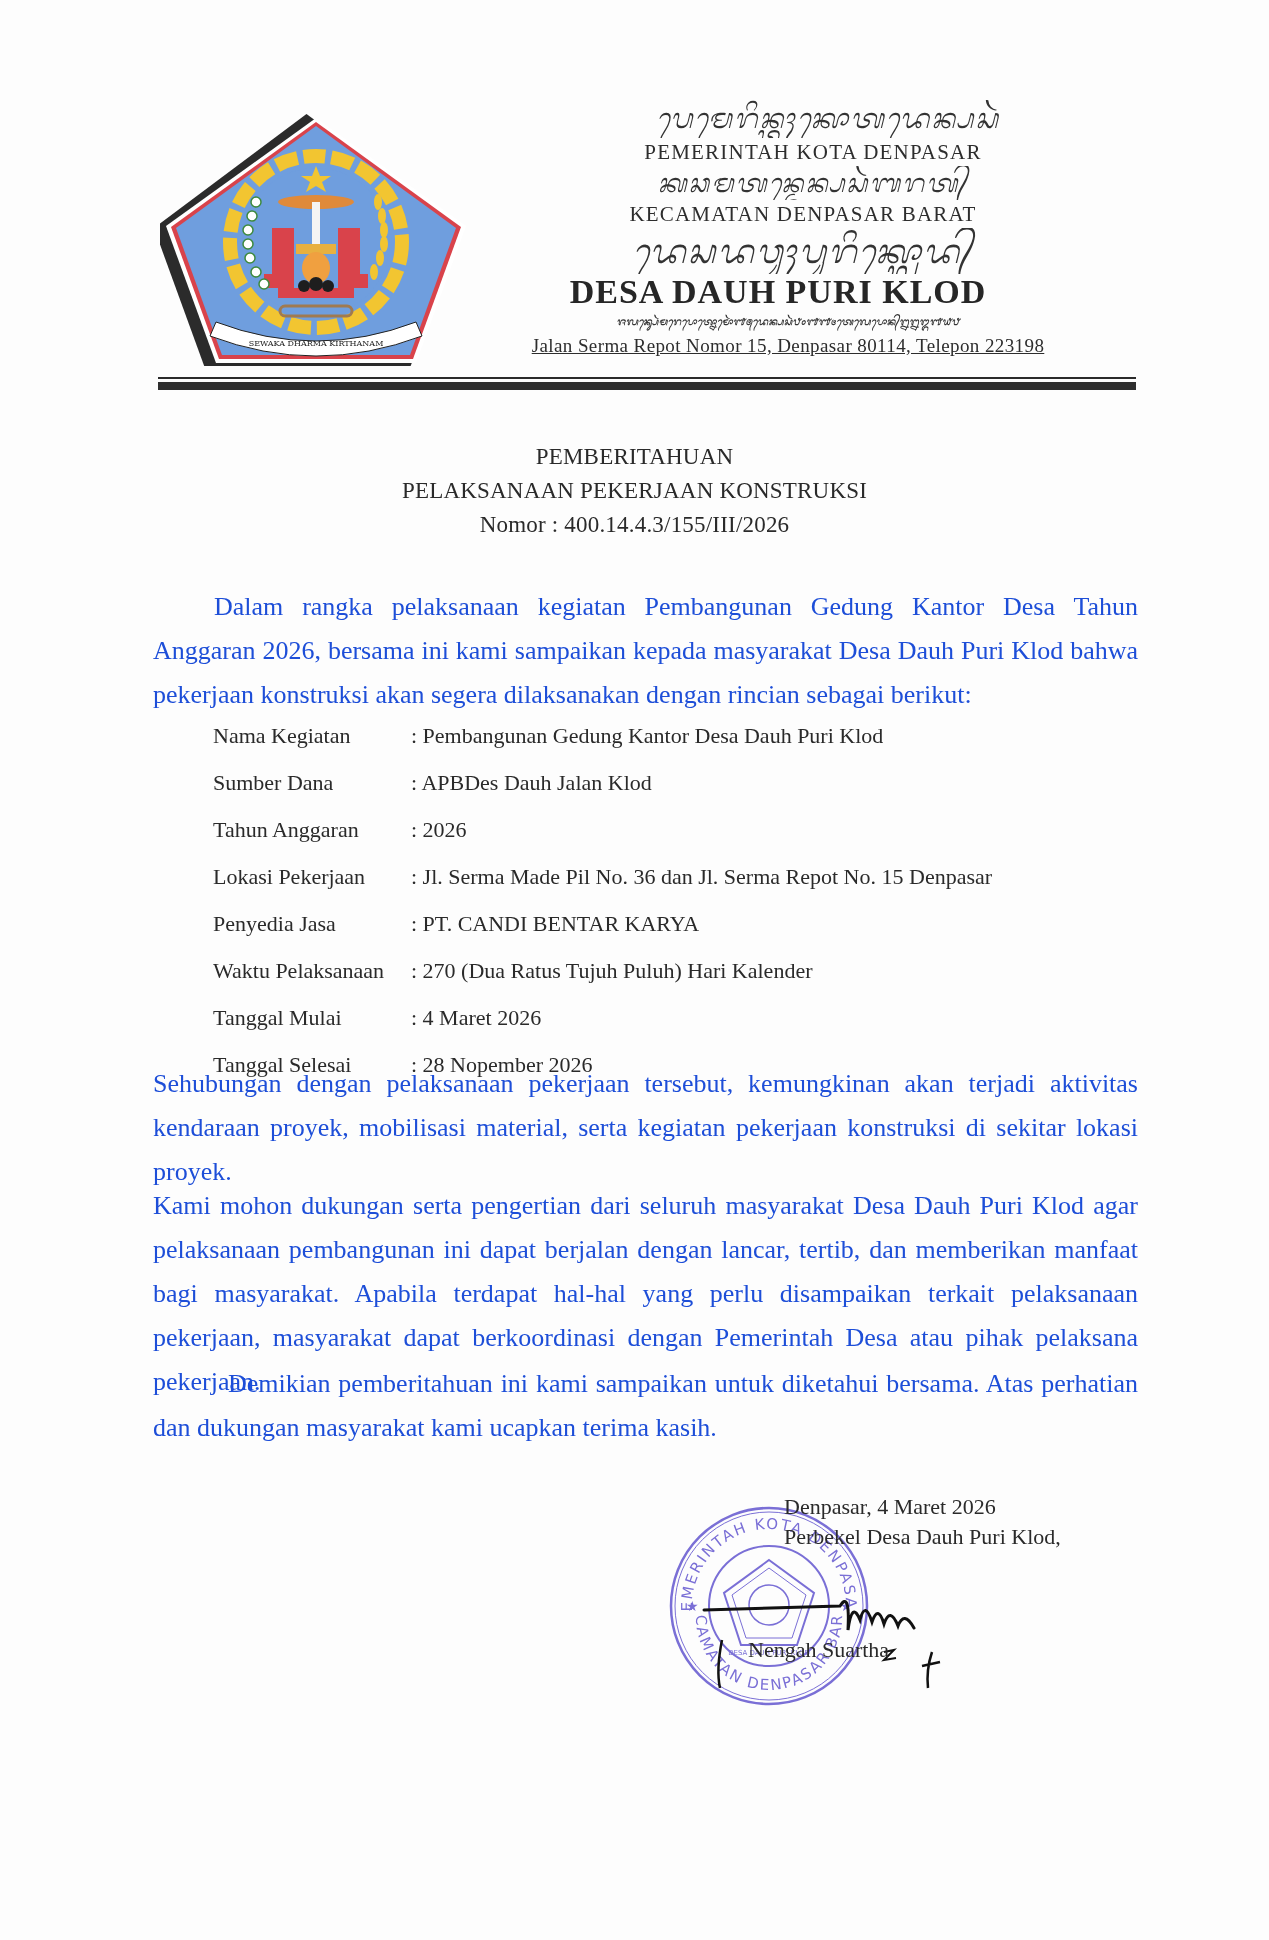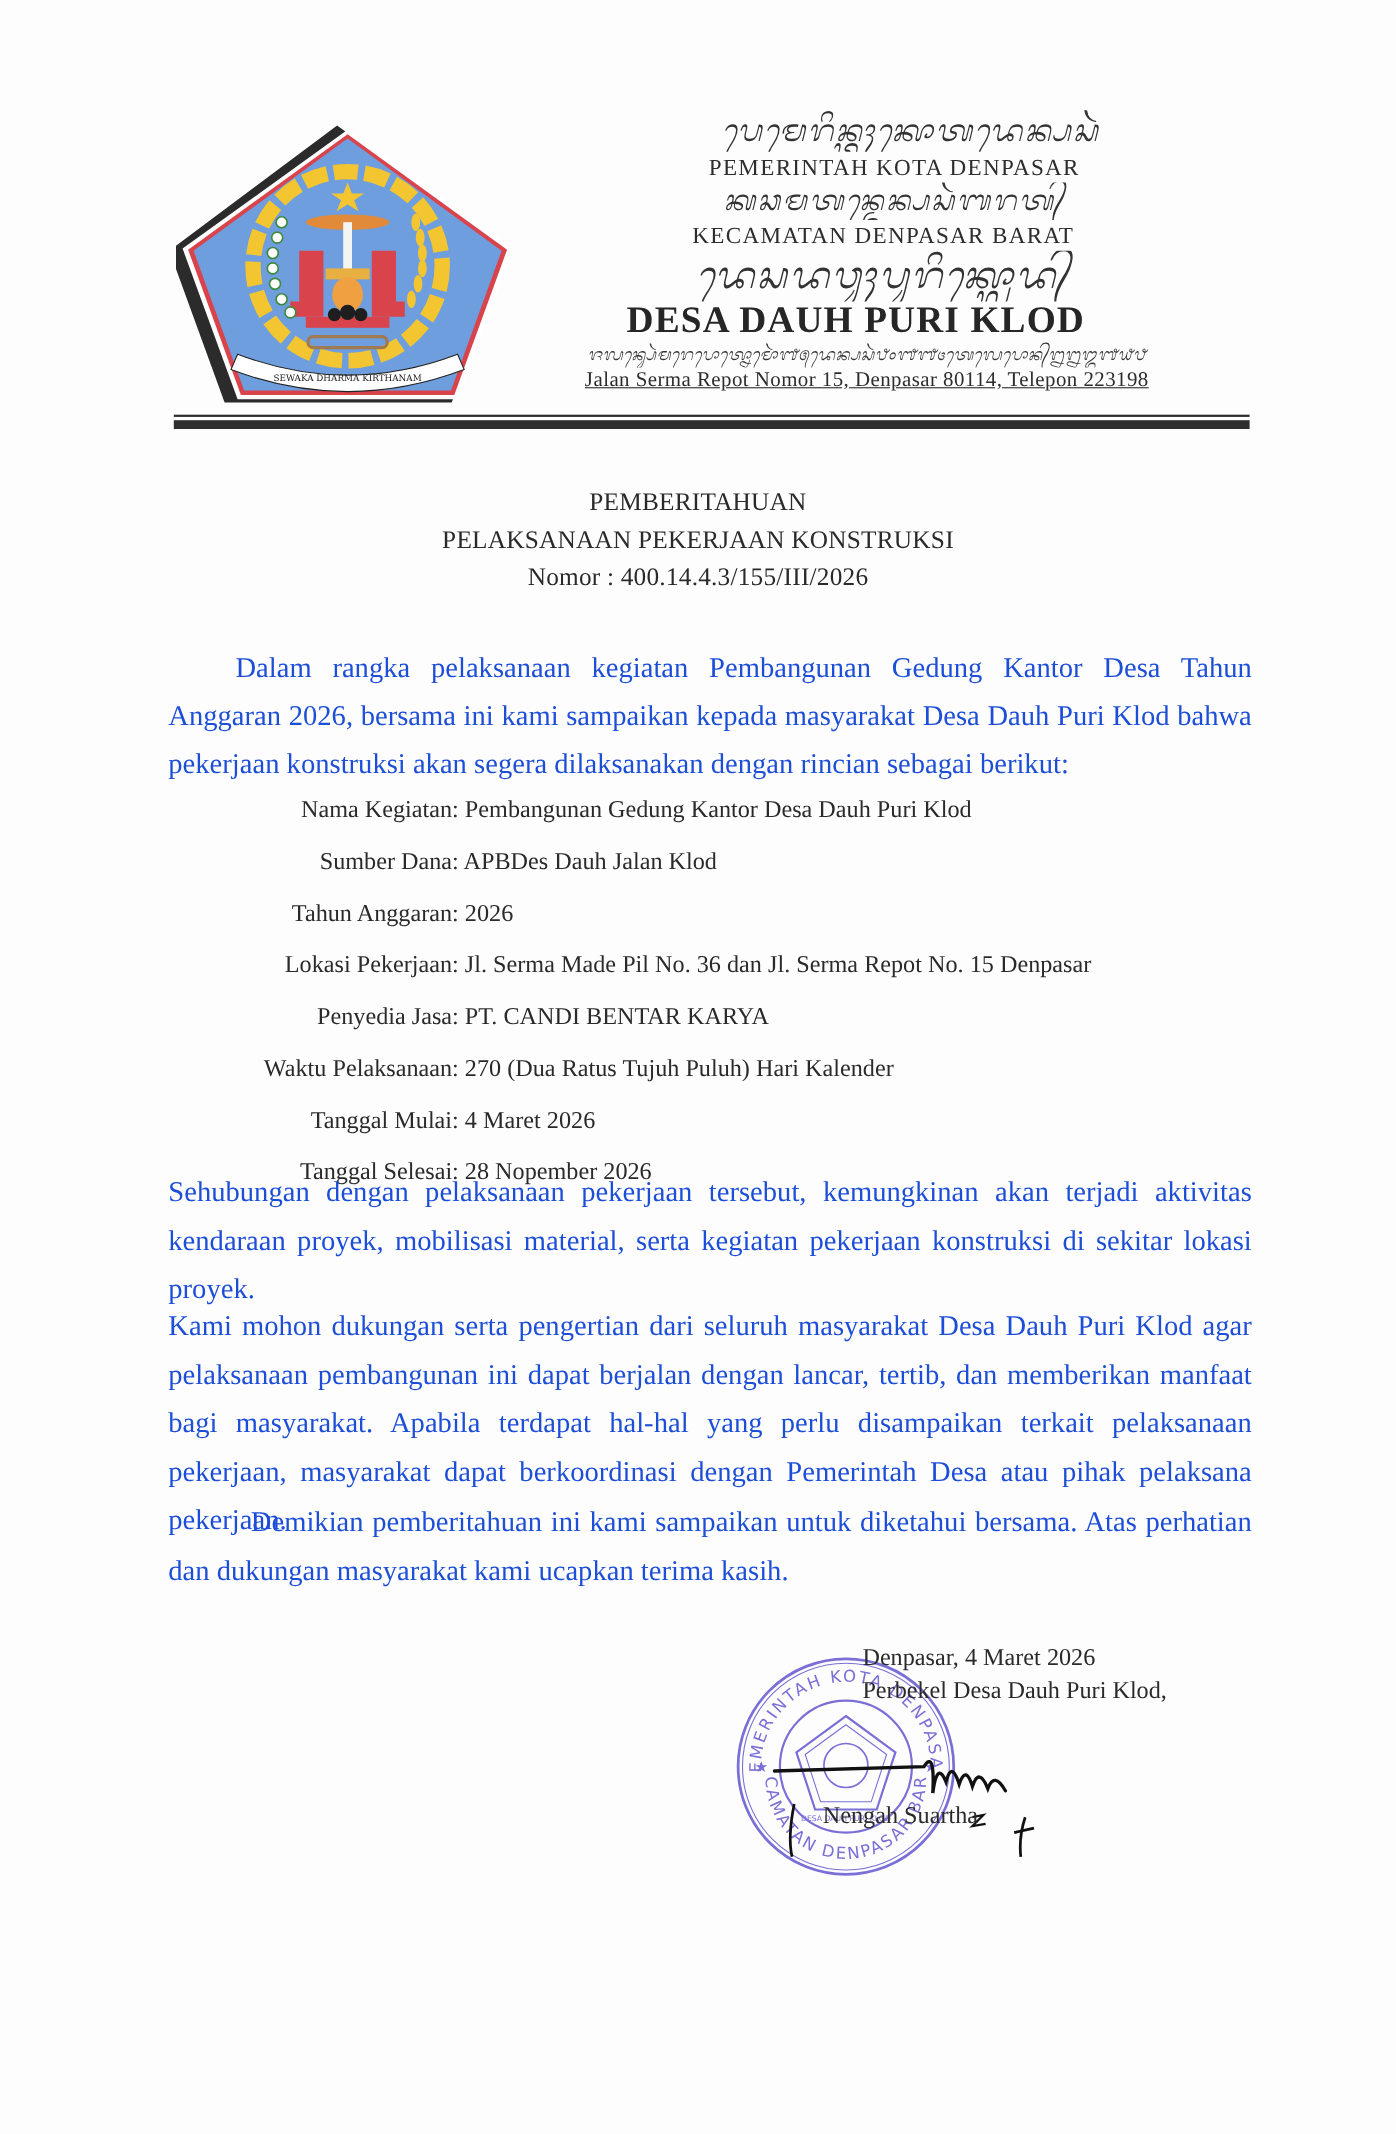--- a/index.html
+++ b/index.html
@@ -8,21 +8,21 @@
     .page { position: absolute; left: 0; top: 0; width: 1269px; height: 1940px; background: #fdfdfd; }
 
     
     .logo { position: absolute; left: 160px; top: 110px; width: 312px; height: 260px; }
     .kop { position: absolute; left: 408px; top: 100px; width: 780px; text-align: center; }
     .aksara { font-family: "DejaVu Serif", serif; font-style: italic; color: #333;
               letter-spacing: 2px; white-space: nowrap; overflow: hidden; }
     .aksara.a1 { font-size: 28px; height: 38px; line-height: 38px; margin-left: 60px; }
     .aksara.a2 { font-size: 26px; height: 34px; line-height: 34px; margin-left: 30px; }
     .aksara.a3 { font-size: 34px; height: 46px; line-height: 46px; margin-left: 10px; }
-    .aksara.a4 { font-size: 15px; height: 24px; line-height: 24px; margin-left: -20px; letter-spacing: 0.5px; }
+    .aksara.a4 { font-size: 10px; height: 24px; line-height: 24px; margin-left: -20px; letter-spacing: 0.5px; font-weight: bold; }
     .kop-line { font-family: "Liberation Serif", serif; color: #2d2d2d; white-space: nowrap; }
     .kop-line.gov { font-size: 21px; letter-spacing: 1.2px; margin-left: 30px; height: 28px; line-height: 28px; }
     .kop-line.kec { font-size: 21px; letter-spacing: 1.2px; margin-left: 10px; height: 28px; line-height: 28px; }
     .kop-line.desa { font-size: 34px; font-weight: bold; letter-spacing: 1px; height: 36px; line-height: 36px; color: #262626; margin-left: -40px; }
     .kop-line.addr { font-size: 19px; letter-spacing: 0.4px; height: 24px; line-height: 24px; margin-left: -20px; text-decoration: underline; }
 
     .rule-thin { position: absolute; left: 158px; top: 377px; width: 978px; height: 2px; background: #2a2a2a; }
     .rule-thick { position: absolute; left: 158px; top: 382px; width: 978px; height: 8px; background: #2e2e2e; }
 
     
@@ -32,21 +32,21 @@
     
     .body-text { position: absolute; left: 153px; width: 985px; font-size: 26px; line-height: 44px;
                  text-align: justify; color: #1d4ed8; font-family: "Liberation Serif", serif; }
     .body-text.indent { text-indent: 61px; }
     .p1 { top: 585px; }
     .p2 { top: 1062px; }
     .p3 { top: 1184px; }
     .p4 { top: 1362px; text-indent: 75px; }
 
     .details { position: absolute; left: 213px; top: 718px; width: 900px; }
-    .detail-row { display: flex; height: 47px; font-size: 22px; line-height: 36px; color: #2a2a2a; text-align: right; }
+    .detail-row { display: flex; height: 47px; font-size: 22px; line-height: 36px; color: #2a2a2a; }
     .detail-label { width: 198px; white-space: nowrap; }
     .detail-value { white-space: nowrap; }
 
     
     .sign-block { position: absolute; left: 784px; top: 1492px; font-size: 22px; line-height: 30px; color: #2a2a2a; }
     .sign-name { position: absolute; left: 748px; top: 1637px; font-size: 22px; color: #2a2a2a; }
     .stamp { position: absolute; left: 668px; top: 1505px; width: 202px; height: 202px; }
     .signature { position: absolute; left: 700px; top: 1570px; width: 260px; height: 120px; }
   </style>
 </head>

